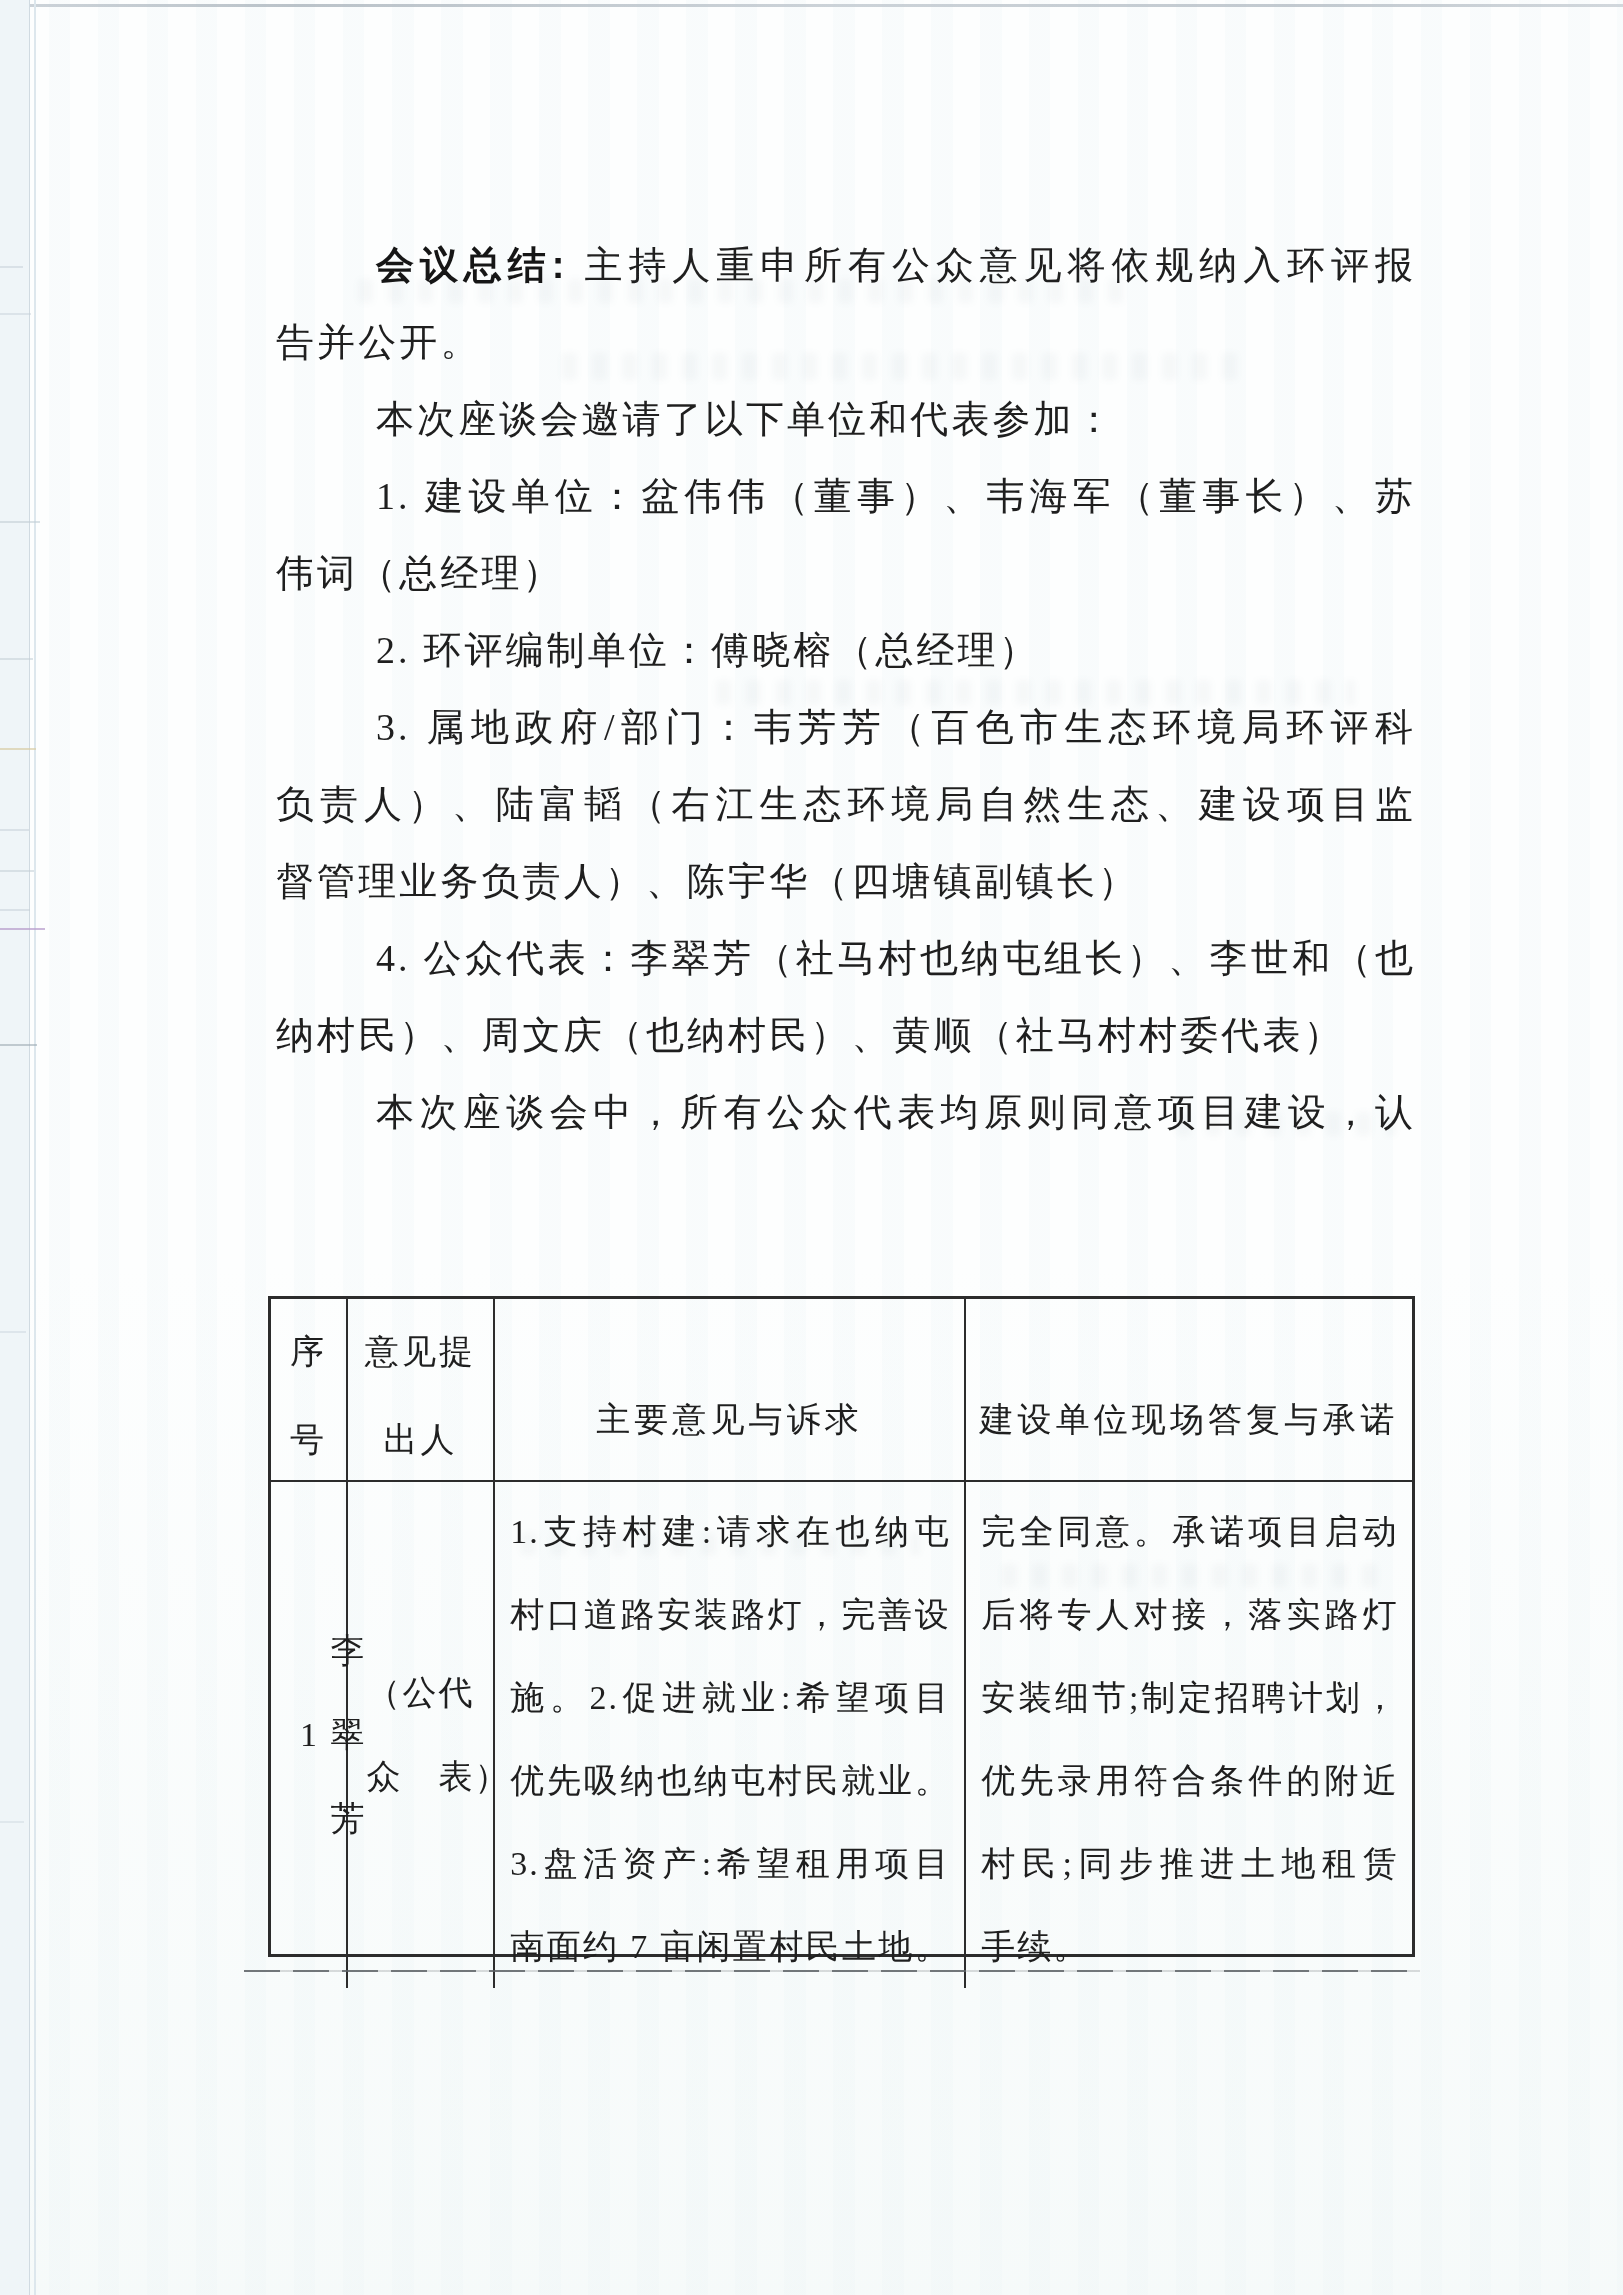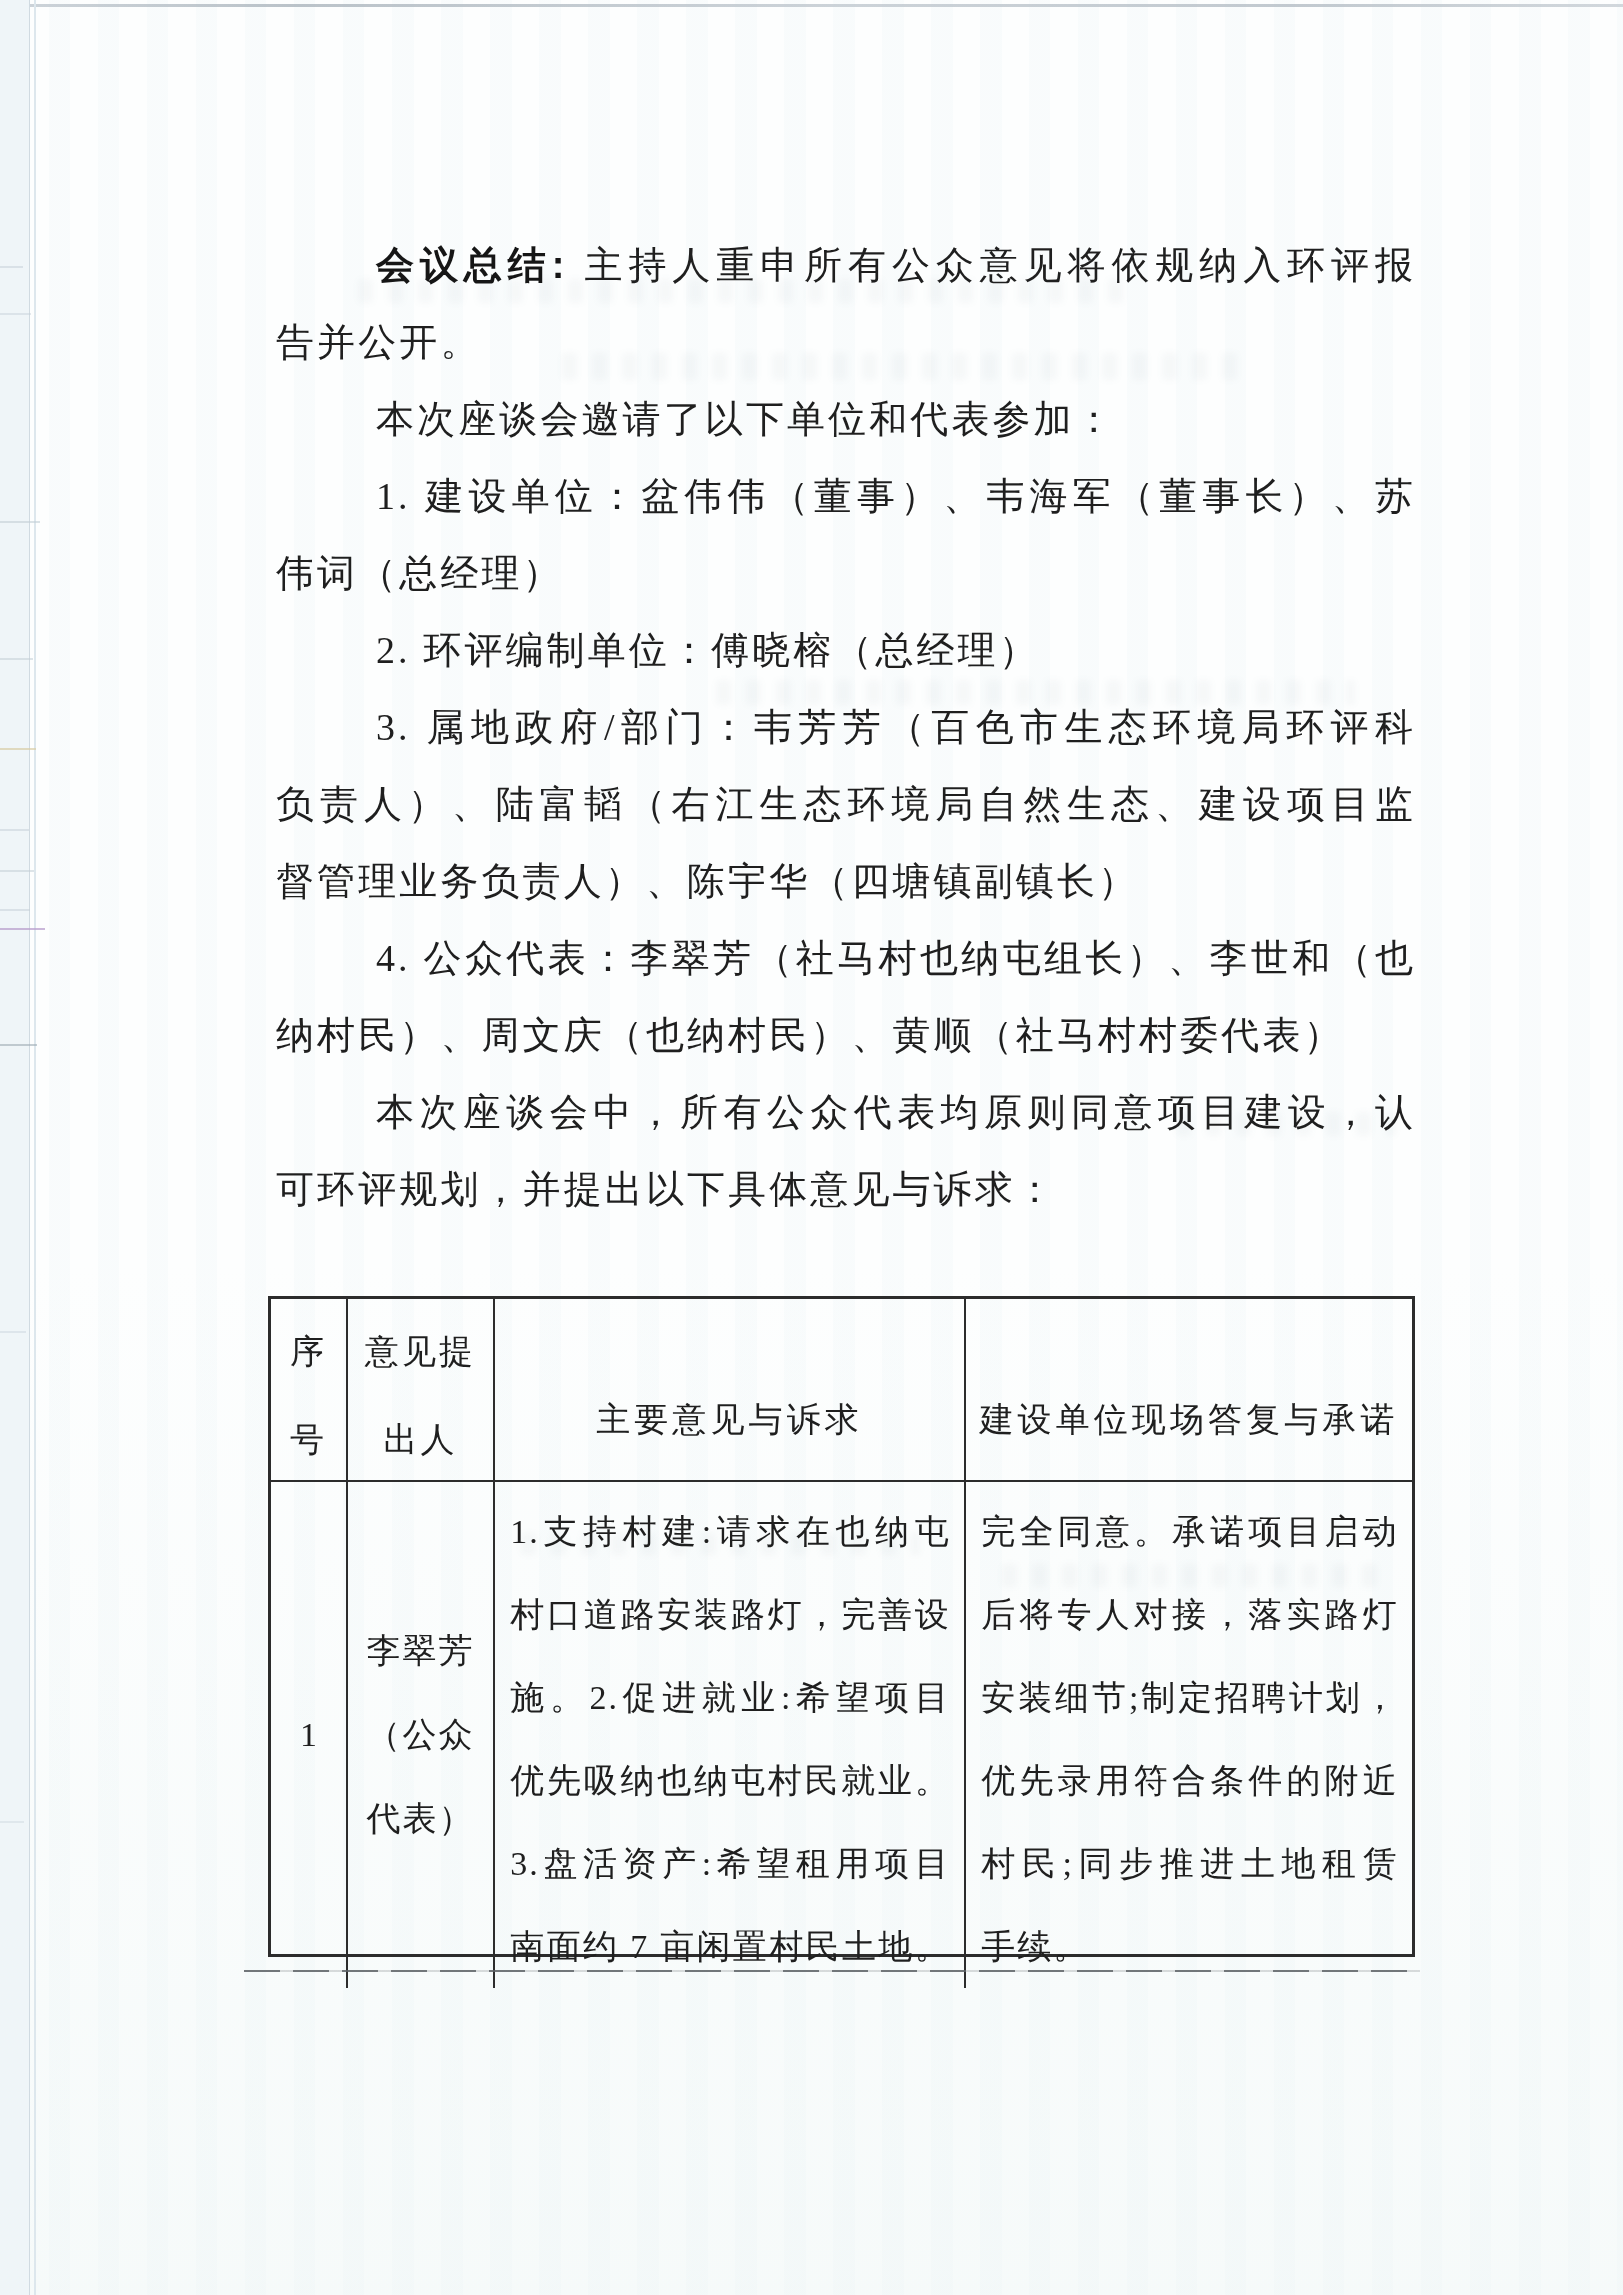--- a/index.html
+++ b/index.html
@@ -104,21 +104,21 @@
     padding: 30px 0 17.4px 0;
     letter-spacing: 3.1px;
   }
   .th-wide {
     display: flex; align-items: flex-end; justify-content: center;
     padding-bottom: 37px;
     letter-spacing: 4.1px;
   }
   .td-no { display: flex; align-items: center; justify-content: center; }
   .td-proposer {
-    display: flex; flex-direction: column; align-items: center; justify-content: center;
+    display: flex; flex-direction: row; align-items: center; justify-content: center;
     line-height: 84px; letter-spacing: 2px;
   }
   .td-text { padding: 8.2px 13.3px 0 15.3px; font-size: 34px; line-height: 83px; letter-spacing: 2px; }
   .td-text .cl { text-align: justify; }
   .td-text .jl { text-align: justify; text-align-last: justify; }
   
   .tbl-underline {
     position: absolute;
     left: 244px; top: 1970px; width: 1176px; height: 2px;
     background: repeating-linear-gradient(90deg, #5a5f63 0 36px, rgba(90,95,99,0.25) 36px 49px);
@@ -161,21 +161,20 @@
   <div class="line indent">本次座谈会邀请了以下单位和代表参加：</div>
   <div class="line indent fill">1. 建设单位：盆伟伟（董事）、韦海军（董事长）、苏</div>
   <div class="line">伟词（总经理）</div>
   <div class="line indent">2. 环评编制单位：傅晓榕（总经理）</div>
   <div class="line indent fill">3. 属地政府/部门：韦芳芳（百色市生态环境局环评科</div>
   <div class="line fill">负责人）、陆富韬（右江生态环境局自然生态、建设项目监</div>
   <div class="line">督管理业务负责人）、陈宇华（四塘镇副镇长）</div>
   <div class="line indent fill">4. 公众代表：李翠芳（社马村也纳屯组长）、李世和（也</div>
   <div class="line">纳村民）、周文庆（也纳村民）、黄顺（社马村村委代表）</div>
   <div class="line indent fill">本次座谈会中，所有公众代表均原则同意项目建设，认</div>
-  <div class="line">可环评规划，并提出以下具体意见与诉求：</div>
 </div>
 
 <div class="tbl">
 
   <div class="th-stack">
     <span>序</span>
     <span>号</span>
   </div>
   <div class="th-stack cb">
     <span>意见提</span>

